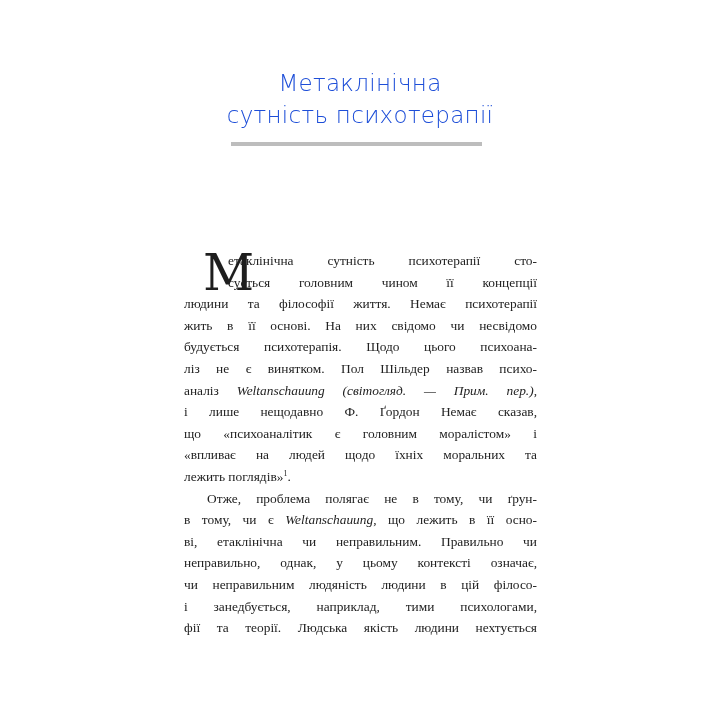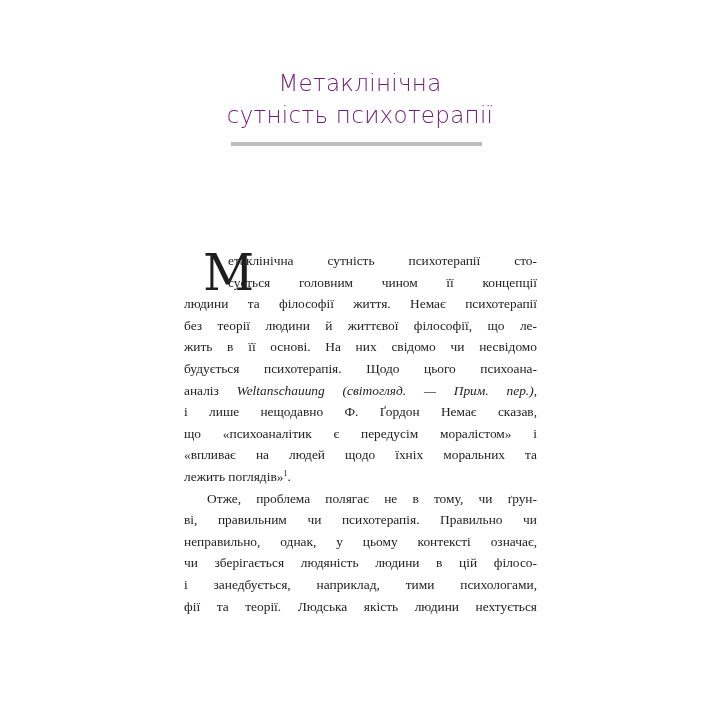--- a/index.html
+++ b/index.html
@@ -2,21 +2,21 @@
 <html><head>
 <meta charset="utf-8">
 <style>
   html, body { margin: 0; padding: 0; background: #ffffff; }
   body { width: 720px; height: 720px; position: relative; overflow: hidden; }
   .page-title {
     position: absolute; left: 0; top: 67px; width: 720px;
     text-align: center;
     font-family: "DejaVu Sans", sans-serif;
     font-size: 23px; font-weight: 300; line-height: 32px;
-    color: #701a75; letter-spacing: 0.3px;
+    color: #1d4ed8; letter-spacing: 0.3px;
   }
   .page-title span { display: block; }
   .title-rule {
     position: absolute; left: 231px; top: 142px; width: 251px; height: 4px;
     background: #bdbdbd;
   }
   .body-text {
     position: absolute; left: 184px; top: 250px; width: 353px;
     font-family: "DejaVu Serif", serif;
     font-size: 13.4px; line-height: 21.6px; color: #222222;
@@ -46,27 +46,28 @@
   <span>сутність психотерапії</span>
 </div>
 <div class="title-rule"></div>
 
 <div class="body-text">
   <span class="dropcap">М</span>
 
   <span class="line drop">етаклінічна сутність психотерапії сто-</span>
   <span class="line drop">сується головним чином її концепції</span>
   <span class="line">людини та філософії життя. Немає психотерапії</span>
-  <span class="line">без теорії людини й життєвої філософії, що ле-</span>
   <span class="line">жить в її основі. На них свідомо чи несвідомо</span>
   <span class="line">будується психотерапія. Щодо цього психоана-</span>
+  <span class="line">ліз не є винятком. Пол Шільдер назвав психо-</span>
   <span class="line"><span>аналіз </span><em>Weltanschauung (світогляд. — Прим. пер.)</em><span>,</span></span>
   <span class="line">і лише нещодавно Ф. Ґордон Немає сказав,</span>
-  <span class="line">що «психоаналітик є передусім моралістом» і</span>
+  <span class="line">що «психоаналітик є головним моралістом» і</span>
   <span class="line">«впливає на людей щодо їхніх моральних та</span>
   <span class="line last"><span>лежить поглядів»</span><sup>1</sup><span>.</span></span>
   <span class="line indent">Отже, проблема полягає не в тому, чи ґрун-</span>
-  <span class="line">ві, правильним чи психотерапія. Правильно чи</span>
+  <span class="line"><span>в тому, чи є </span><em>Weltanschauung</em><span>, що лежить в її осно-</span></span>
+  <span class="line">ві, етаклінічна чи неправильним. Правильно чи</span>
   <span class="line">неправильно, однак, у цьому контексті означає,</span>
-  <span class="line">чи зберігається людяність людини в цій філосо-</span>
+  <span class="line">чи неправильним людяність людини в цій філосо-</span>
   <span class="line">і занедбується, наприклад, тими психологами,</span>
   <span class="line">фії та теорії. Людська якість людини нехтується</span>
 </div>
 
 </body></html>

